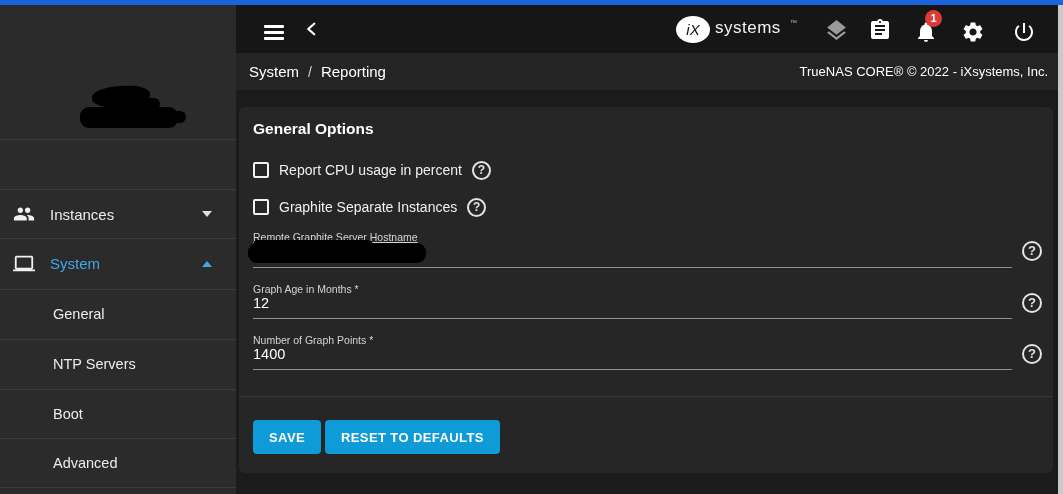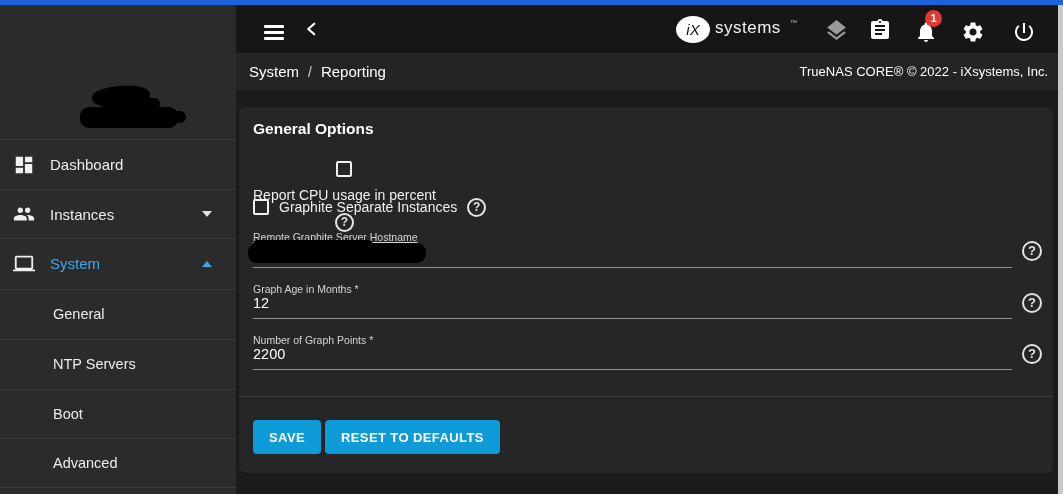--- a/index.html
+++ b/index.html
@@ -80,28 +80,20 @@
 
   <nav class="sidebar">
 
     <div class="blob" style="left:92px; top:81px; width:58px; height:21px; border-radius:45%; transform:rotate(-4deg);"></div>
     <div class="blob" style="left:108px; top:93px; width:52px; height:12px; border-radius:8px;"></div>
     <div class="blob" style="left:80px; top:102px; width:98px; height:21px; border-radius:9px;"></div>
     <div class="blob" style="left:170px; top:106px; width:16px; height:12px; border-radius:6px;"></div>
 
     <div class="sb-divider" style="top:134px;"></div>
 
-    <div class="sb-row" style="top:135px;">
-      <span class="sb-icon">
-        <svg width="22" height="22" viewBox="0 0 24 24">
-            <path fill="#f0f0f0" d="M3 13h8V3H3v10zm0 8h8v-6H3v6zm10 0h8V11h-8v10zm0-18v6h8V3h-8z"></path>
-          </svg>
-      </span>
-      <span class="sb-label">Dashboard</span>
-    </div>
 
     <div class="sb-divider" style="top:184px;"></div>
 
     <div class="sb-row" style="top:185px; height:48px;">
       <span class="sb-icon">
         <svg width="22" height="22" viewBox="0 0 24 24">
             <path fill="#f0f0f0" d="M16 11c1.66 0 2.99-1.34 2.99-3S17.66 5 16 5c-1.66 0-3 1.34-3 3s1.34 3 3 3zm-8 0c1.66 0 2.99-1.34 2.99-3S9.66 5 8 5C6.34 5 5 6.34 5 8s1.34 3 3 3zm0 2c-2.33 0-7 1.17-7 3.5V19h14v-2.5c0-2.33-4.67-3.5-7-3.5zm8 0c-.29 0-.62.02-.97.05 1.16.84 1.97 1.97 1.97 3.45V19h6v-2.5c0-2.33-4.67-3.5-7-3.5z"></path>
           </svg>
       </span>
       <span class="sb-label">Instances</span>
@@ -193,21 +185,21 @@
     <span class="bc-link">System</span>
     <span class="bc-sep">/</span>
     <span class="bc-current">Reporting</span>
     <span class="copyright">TrueNAS CORE® © 2022 - iXsystems, Inc.</span>
   </div>
 
   <main class="content">
     <section class="card">
       <h2 class="card-title">General Options</h2>
 
-      <div class="chk-row" style="top:54px;flex-direction:column;">
+      <div class="chk-row" style="top:54px;">
         <span class="checkbox"></span>
         <span class="chk-label">Report CPU usage in percent</span>
         <span class="help">?</span>
       </div>
 
       <div class="chk-row" style="top:91px;">
         <span class="checkbox"></span>
         <span class="chk-label">Graphite Separate Instances</span>
         <span class="help">?</span>
       </div>
@@ -218,21 +210,21 @@
       <div class="blob" style="left:14px; top:133px; width:120px; height:10px; border-radius:5px;"></div>
       <div class="underline" style="top:160px;"></div>
       <div class="help-abs" style="top:134px;">?</div>
 
       <div class="field-label" style="top:176px;">Graph Age in Months *</div>
       <div class="field-value" style="top:188px;">12</div>
       <div class="underline" style="top:211px;"></div>
       <div class="help-abs" style="top:186px;">?</div>
 
       <div class="field-label" style="top:227px;">Number of Graph Points *</div>
-      <div class="field-value" style="top:239px;">2200</div>
+      <div class="field-value" style="top:239px;">1400</div>
       <div class="underline" style="top:262px;"></div>
       <div class="help-abs" style="top:237px;">?</div>
 
       <div class="card-divider"></div>
 
       <button class="btn" style="left:14px;">SAVE</button>
       <button class="btn" style="left:86px;">RESET TO DEFAULTS</button>
     </section>
   </main>
 

